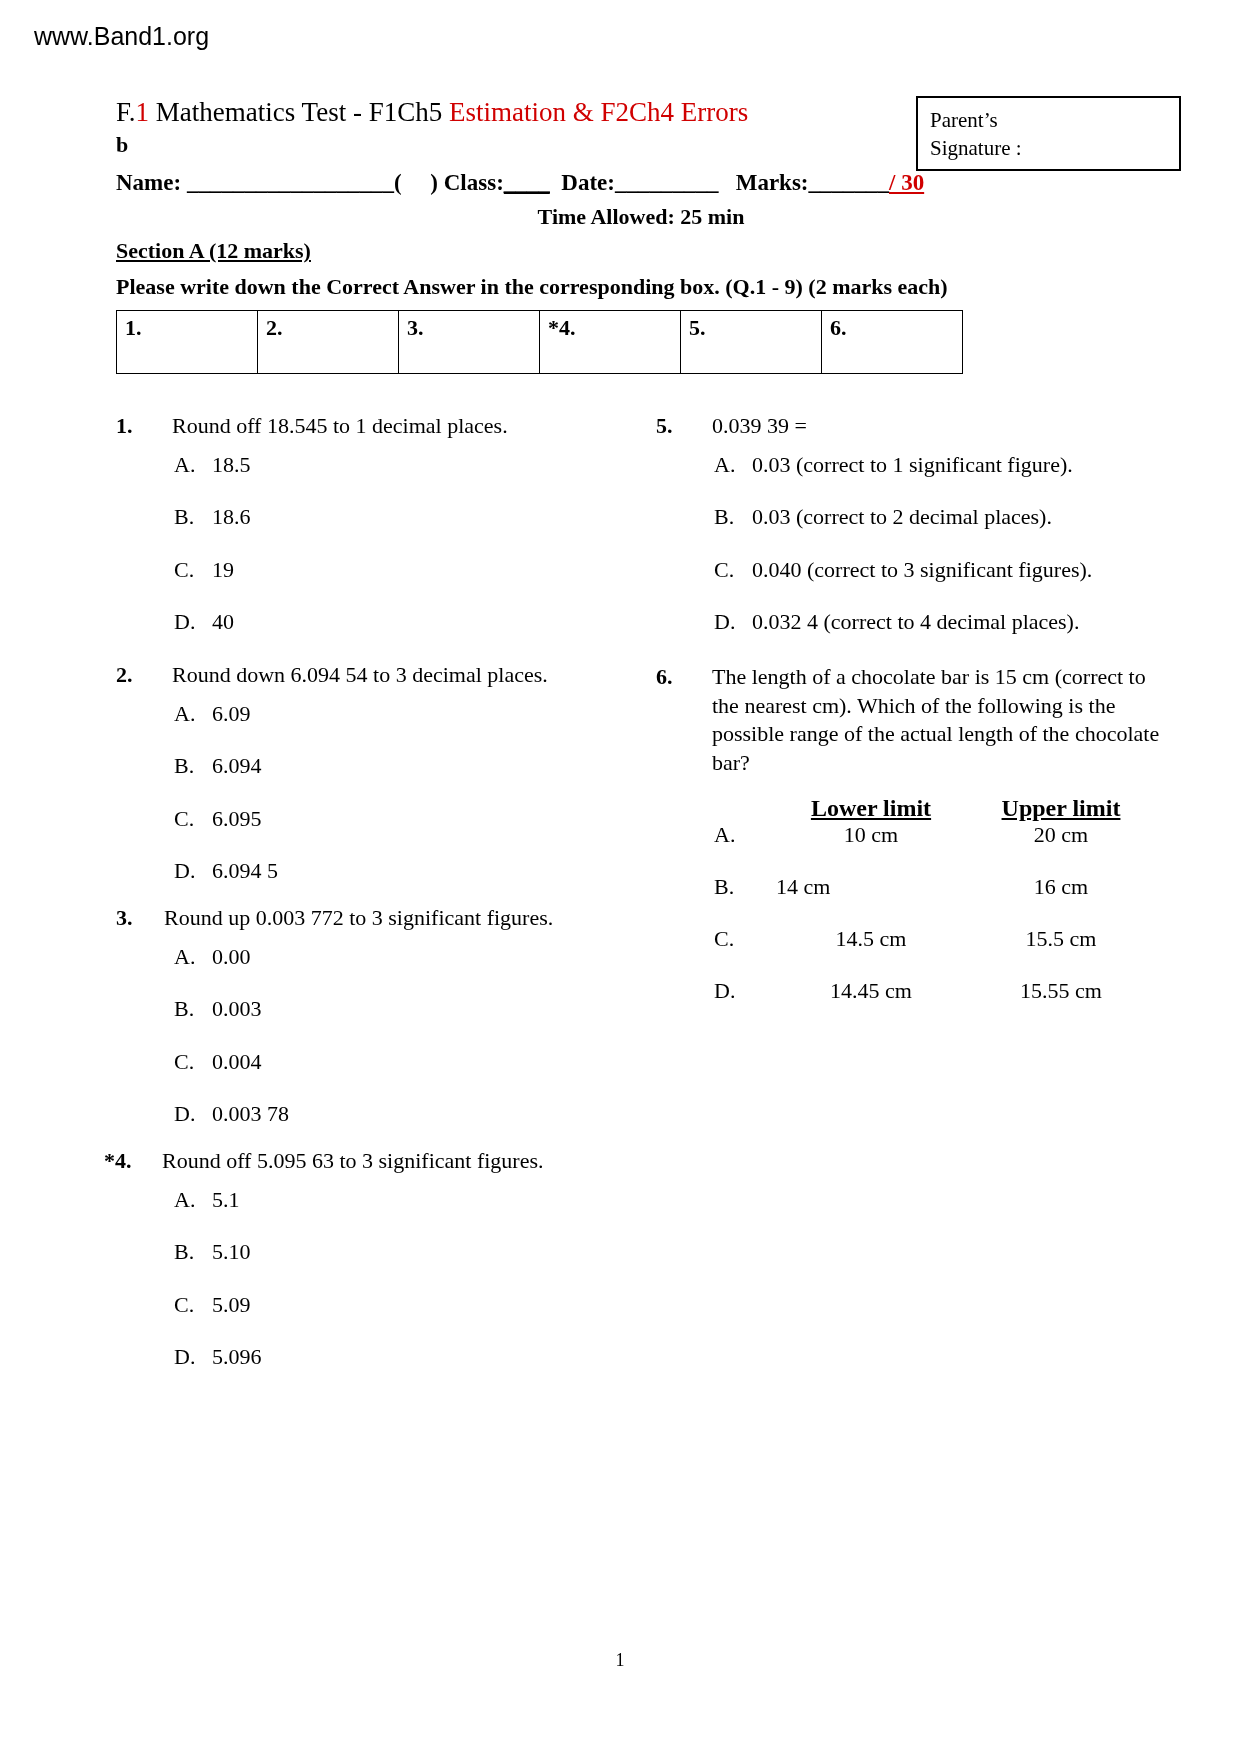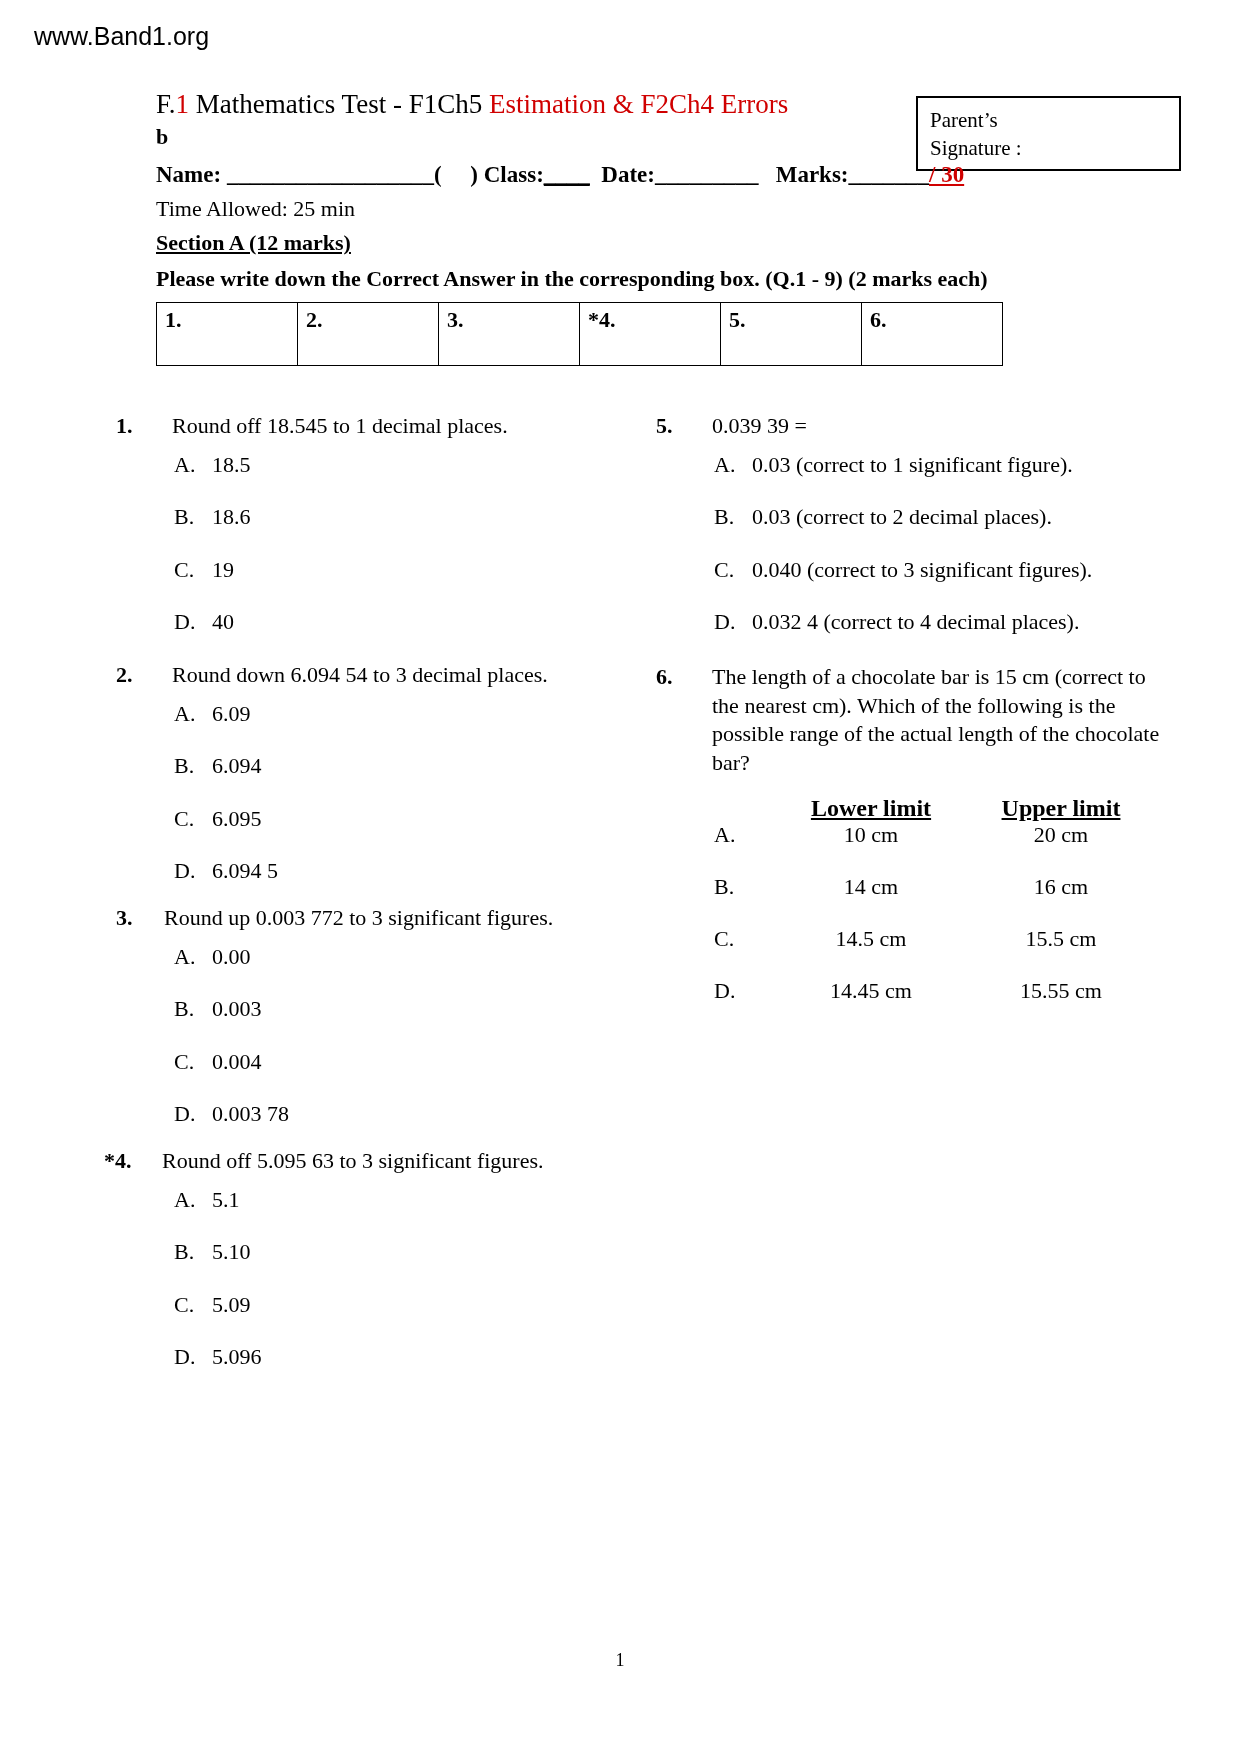--- a/index.html
+++ b/index.html
@@ -41,23 +41,22 @@
     box-sizing: border-box;
     padding: 8px 12px;
     font-family: "Liberation Serif", serif;
     font-size: 21px;
     line-height: 1.35;
     margin-top: 48px;
   }
   .content {
     position: absolute;
     left: 116px;
-    top: 88px;
+    top: 96px;
     width: 1050px;
-    margin-left: 40px;
   }
   .title-line {
     font-size: 27px;
     line-height: 1.25;
     white-space: nowrap;
   }
   .title-f {
     font-family: "Liberation Serif", serif;
   }
   .red {
@@ -73,23 +72,24 @@
     font-weight: bold;
     font-size: 23px;
     margin-top: 12px;
     white-space: nowrap;
   }
   .ul-space {
     text-decoration: underline;
     letter-spacing: 0;
   }
   .time-row {
-    font-weight: normal;
+    font-weight: bold;
     font-size: 22px;
     margin-top: 8px;
+    text-align: center;
   }
   .section-row {
     font-weight: bold;
     font-size: 22px;
     margin-top: 8px;
     text-decoration: underline;
     display: inline-block;
   }
   .instruction-row {
     font-weight: bold;
@@ -389,21 +389,21 @@
           <div class="lcol-c" style="text-align:center"><span class="lh">Upper limit</span></div>
         </div>
 
         <div class="limit-row">
           <div class="lcol-a">A.</div>
           <div class="lcol-b" style="text-align:center">10 cm</div>
           <div class="lcol-c" style="text-align:center">20 cm</div>
         </div>
         <div class="limit-row">
           <div class="lcol-a">B.</div>
-          <div class="lcol-b" style="text-align:center">14 cm</div>
+          <div class="lcol-b" style="text-align:left">14 cm</div>
           <div class="lcol-c" style="text-align:center">16 cm</div>
         </div>
         <div class="limit-row">
           <div class="lcol-a">C.</div>
           <div class="lcol-b" style="text-align:center">14.5 cm</div>
           <div class="lcol-c" style="text-align:center">15.5 cm</div>
         </div>
         <div class="limit-row">
           <div class="lcol-a">D.</div>
           <div class="lcol-b" style="text-align:center">14.45 cm</div>

